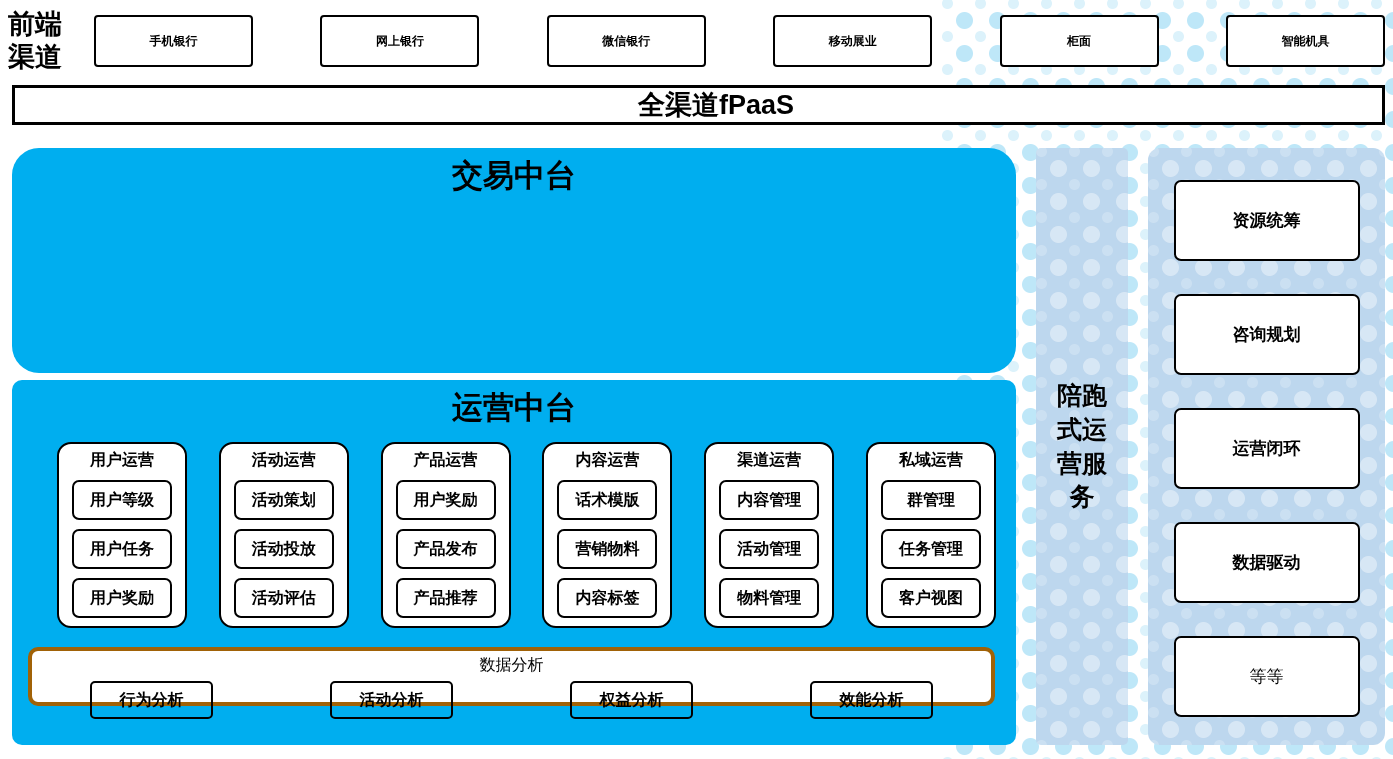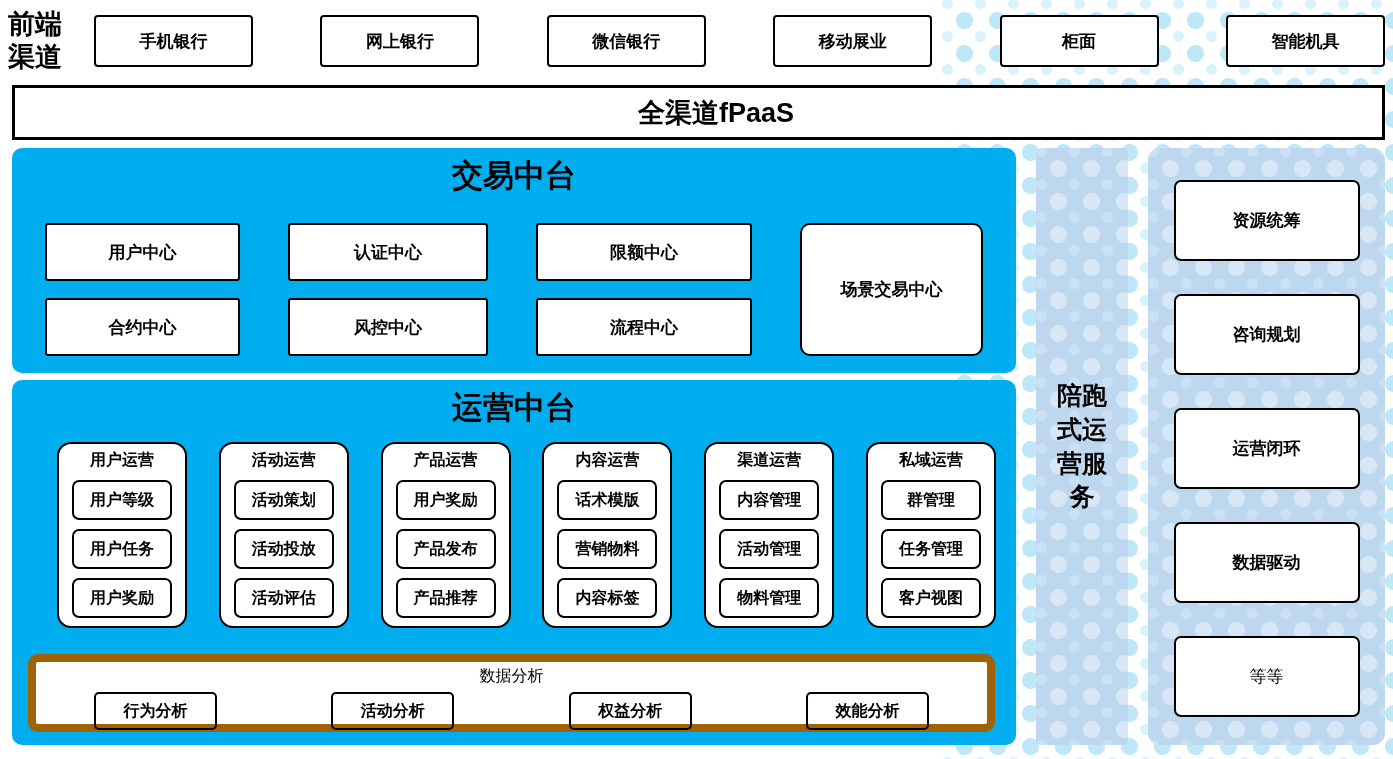--- a/index.html
+++ b/index.html
@@ -21,37 +21,37 @@
 
   
   .channels-row{left:8px;top:8px;width:1377px;height:66px;display:flex;align-items:center;}
   .channels-label{
     width:62px;font-family:"Liberation Serif","DejaVu Serif",serif;
     font-weight:700;font-size:27px;line-height:1.22;white-space:normal;word-break:break-all;
   }
   .channels-boxes{flex:1;display:flex;justify-content:space-between;margin-left:24px;}
   .channel-box{
     width:155px;height:48px;background:#fff;border:2px solid #000;border-radius:4px;
-    display:flex;align-items:center;justify-content:center;font-size:17px;font-weight:600;
+    display:flex;align-items:center;justify-content:center;font-size:12px;font-weight:600;
   }
 
   
   .fpaas-bar{
-    left:12px;top:85px;width:1373px;height:55px;background:#fff;border:3px solid #000;
+    left:12px;top:85px;width:1373px;height:40px;background:#fff;border:3px solid #000;
     box-sizing:border-box;display:flex;align-items:center;justify-content:center;
     font-size:27px;font-weight:600;padding-left:35px;
   }
 
   
   .blue-block{background:var(--primary-blue);border-radius:10px;}
   .block-title{
     text-align:center;font-family:"Liberation Serif","DejaVu Serif",serif;
     font-weight:700;font-size:31px;padding-top:7px;
   }
-  .trade-block{left:12px;top:148px;width:1004px;height:225px;}
+  .trade-block{left:12px;top:148px;width:1004px;height:225px;border-radius:27px;}
   .trade-grid{
     position:absolute;left:33px;top:75px;display:grid;
     grid-template-columns:195px 200px 216px 183px;grid-auto-rows:58px;
     column-gap:48px;row-gap:17px;
   }
   .center-box{
     background:#fff;border:2px solid #000;border-radius:3px;box-sizing:border-box;
     display:flex;align-items:center;justify-content:center;font-size:17px;font-weight:600;
   }
   .scene-box{grid-column:4;grid-row:1/3;border-radius:10px;}
@@ -67,22 +67,22 @@
     padding:6px 13px;display:flex;flex-direction:column;
   }
   .group-title{text-align:center;font-size:16px;font-weight:600;margin-bottom:9px;}
   .sub-box{
     height:40px;border:2px solid #000;border-radius:7px;box-sizing:border-box;
     display:flex;align-items:center;justify-content:center;
     font-size:16px;font-weight:600;margin-bottom:9px;white-space:nowrap;
   }
   .sub-box:last-child{margin-bottom:0;}
   .analysis{
-    position:absolute;left:16px;top:274px;width:967px;height:78px;background:#fff;
-    border:8px solid #a16207;border-radius:10px;box-sizing:border-box;
+    position:absolute;left:16px;top:267px;width:967px;height:59px;background:#fff;
+    border:4px solid #a16207;border-radius:10px;box-sizing:border-box;
   }
   .analysis-title{text-align:center;font-size:16px;font-weight:500;margin-top:4px;}
   .analysis-row{display:flex;justify-content:space-between;padding:0 58px;margin-top:5px;}
   .analysis-box{
     width:123px;height:38px;border:2px solid #000;border-radius:5px;box-sizing:border-box;
     display:flex;align-items:center;justify-content:center;font-size:16px;font-weight:600;
   }
 
   
   .lightblue{
@@ -142,43 +142,20 @@
         </div>
     </div>
   </div>
 
   <div class="layer fpaas-bar">
     <span>全渠道fPaaS</span>
   </div>
 
   <div class="layer blue-block trade-block">
     <div class="block-title">交易中台</div>
-    <div class="trade-grid">
-      <div class="center-box" style="grid-column:1;grid-row:1;">
-          <span>用户中心</span>
-        </div>
-      <div class="center-box" style="grid-column:2;grid-row:1;">
-          <span>认证中心</span>
-        </div>
-      <div class="center-box" style="grid-column:3;grid-row:1;">
-          <span>限额中心</span>
-        </div>
-      <div class="center-box scene-box">
-          <span>场景交易中心</span>
-        </div>
-      <div class="center-box" style="grid-column:1;grid-row:2;">
-          <span>合约中心</span>
-        </div>
-      <div class="center-box" style="grid-column:2;grid-row:2;">
-          <span>风控中心</span>
-        </div>
-      <div class="center-box" style="grid-column:3;grid-row:2;">
-          <span>流程中心</span>
-        </div>
-    </div>
   </div>
 
   <div class="layer blue-block ops-block">
     <div class="block-title">运营中台</div>
 
     <div class="groups-row">
       <div class="group">
         <div class="group-title">用户运营</div>
         <div class="sub-box">
             <span>用户等级</span>

